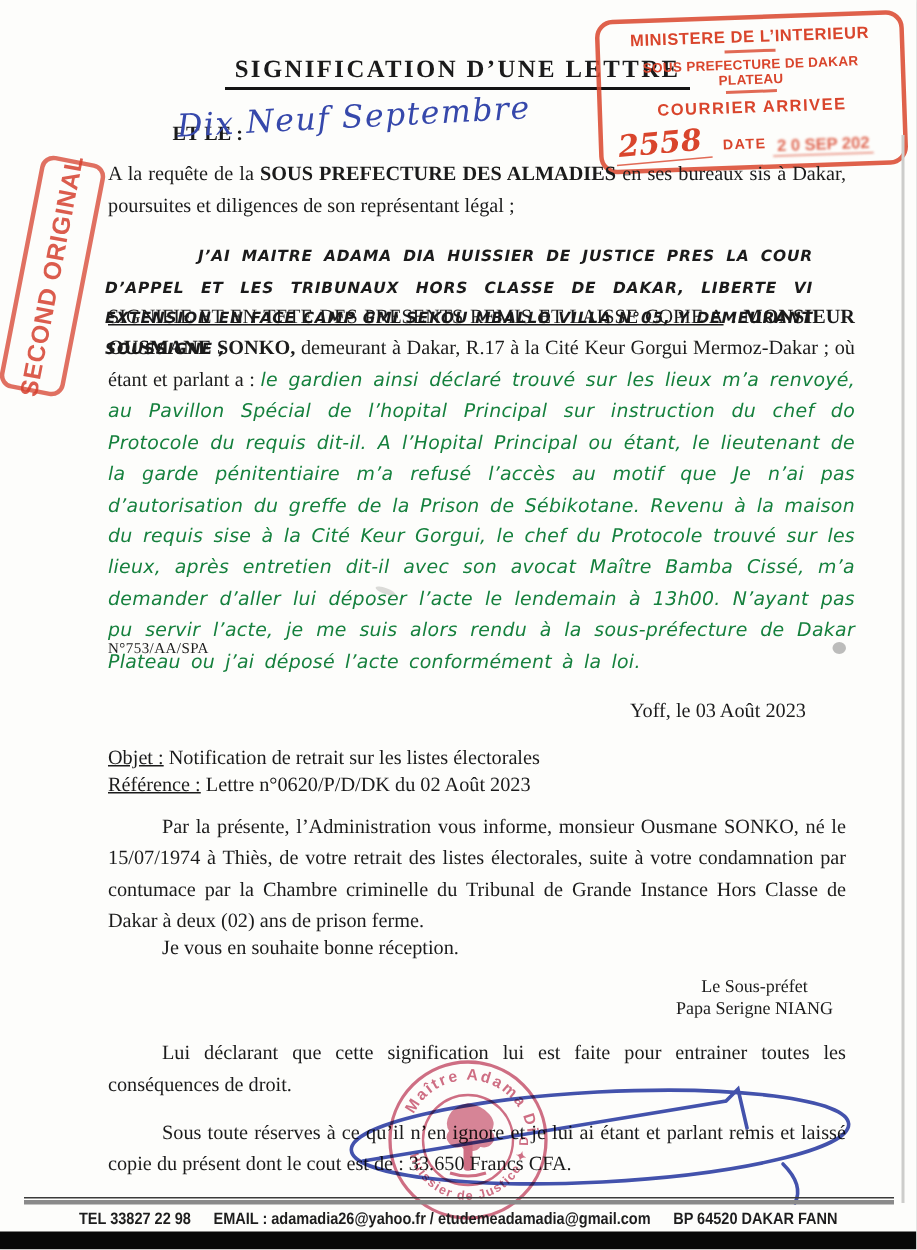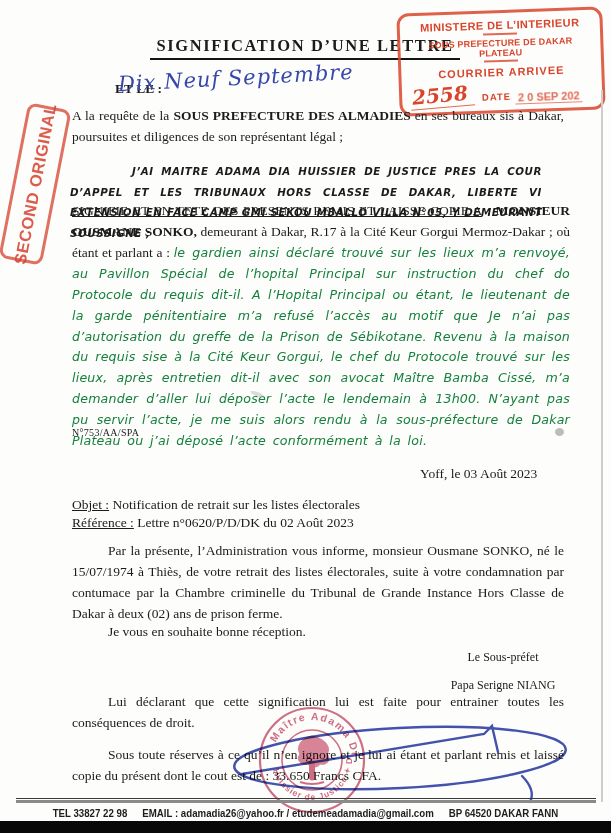--- a/index.html
+++ b/index.html
@@ -68,21 +68,21 @@
     color:#15803d;letter-spacing:.2px;word-spacing:2.5px;
   }
   .unelettre{top:417px;left:72px;width:492px;}
   .refnum{top:427px;left:72px;font-size:10px;font-weight:normal;letter-spacing:.3px;}
   .placedate{top:466px;left:420px;font-size:13.5px;}
   .objet{top:495px;left:72px;width:492px;}
   .reference{top:513px;left:72px;width:492px;}
   .body1{top:541px;left:72px;width:492px;text-indent:36px;line-height:1.62;}
   .body2{top:622px;left:72px;width:492px;text-indent:36px;}
   .sigblock{top:650px;left:398px;width:210px;text-align:center;font-size:12px;}
-  .sigblock .name{margin-top:13px;}
+  .sigblock .name{}
   .closing1{top:692px;left:72px;width:492px;text-indent:36px;line-height:1.6;font-family:Liberation Serif, serif;}
   .closing2{top:745px;left:72px;width:492px;text-indent:36px;line-height:1.6;}
   
   .notary{top:698px;left:248px;mix-blend-mode:multiply;opacity:.85;}
   .signature{top:712px;left:222px;mix-blend-mode:multiply;opacity:.9;}
   
   .frule{top:798px;left:16px;width:580px;border-top:1.5px solid #3a3a3a;}
   .frule2{top:800px;left:16px;width:580px;height:3px;background:#8a8a8a;}
   .footer{
     top:807px;left:0;width:611px;text-align:center;color:#1d1d1d;

